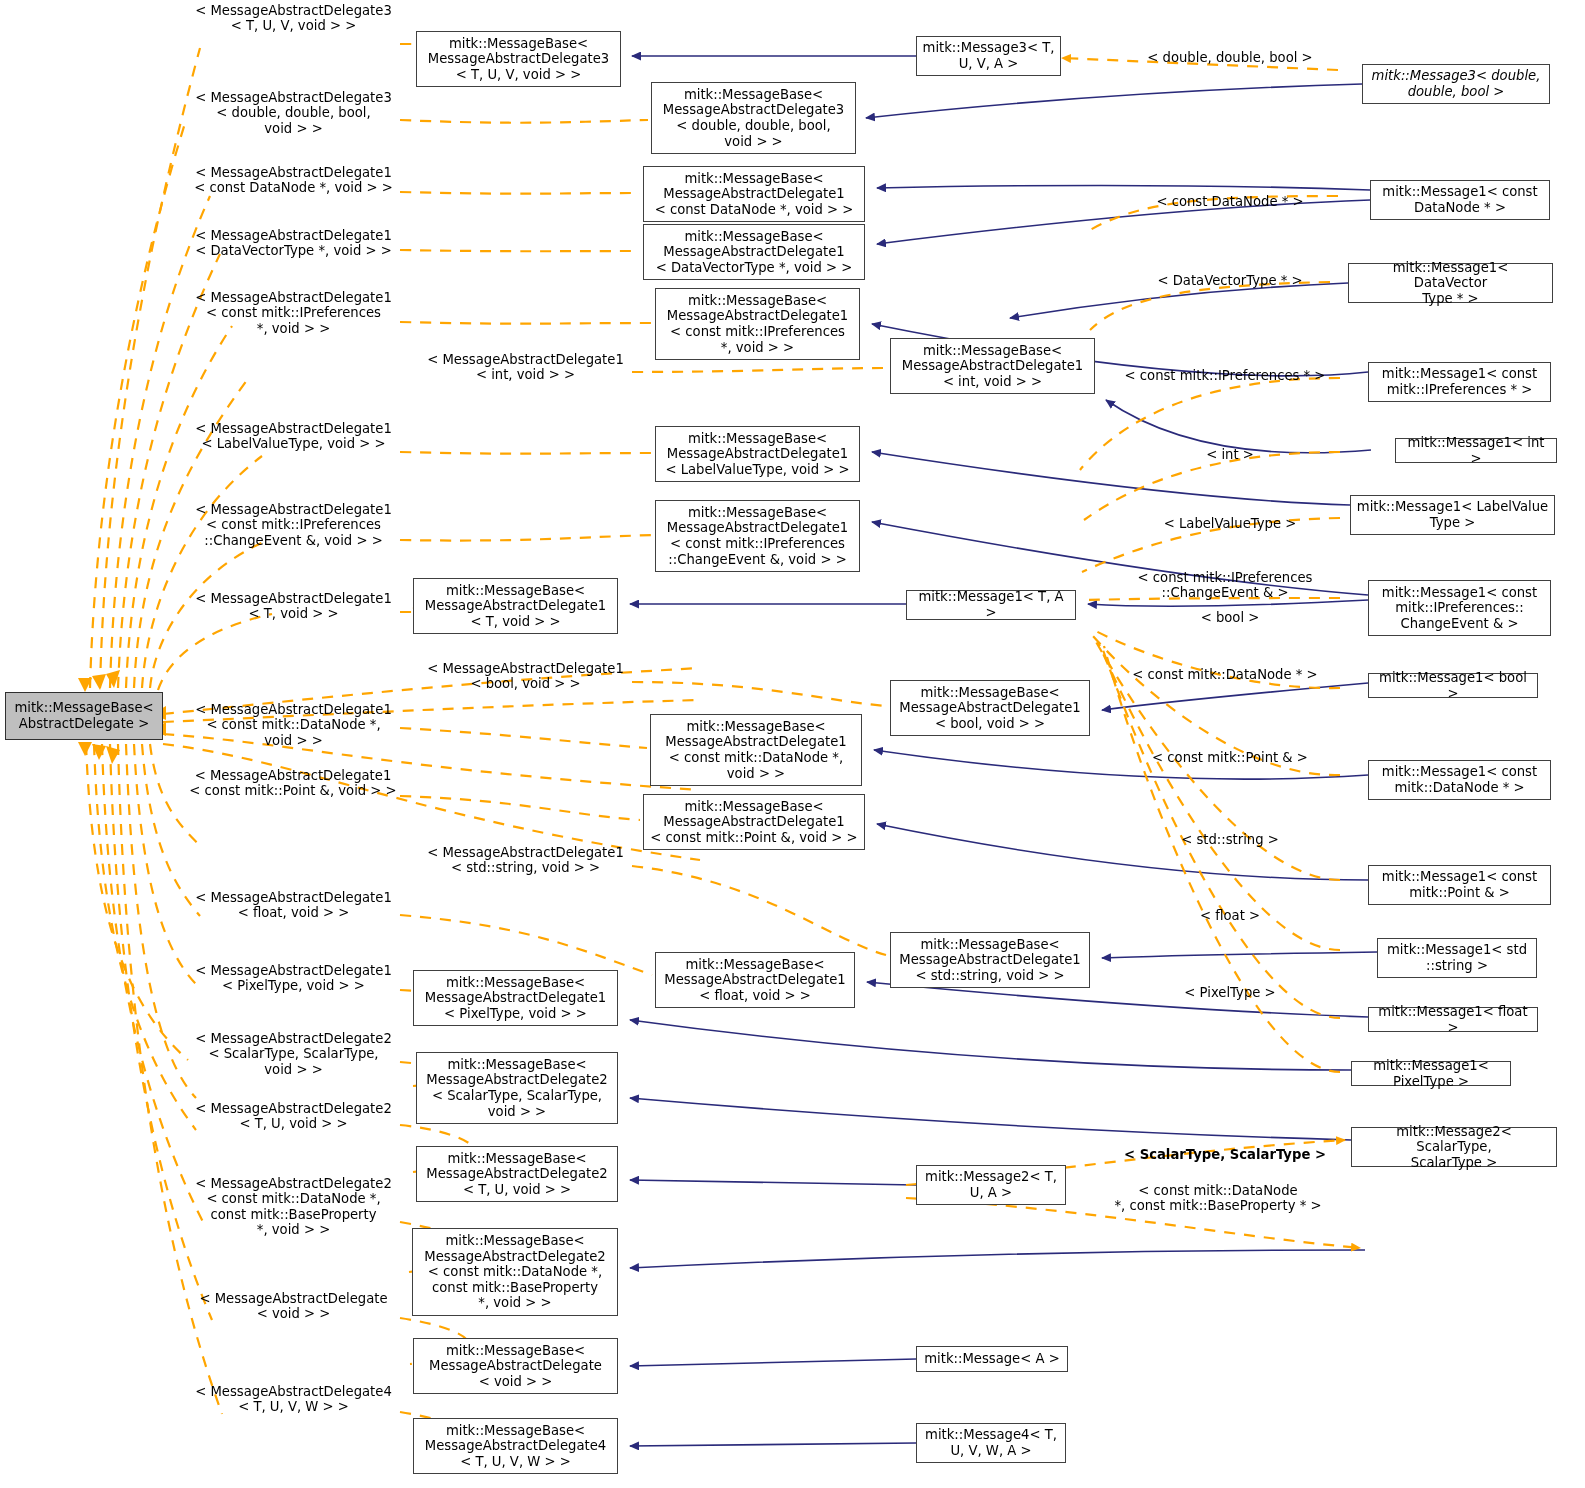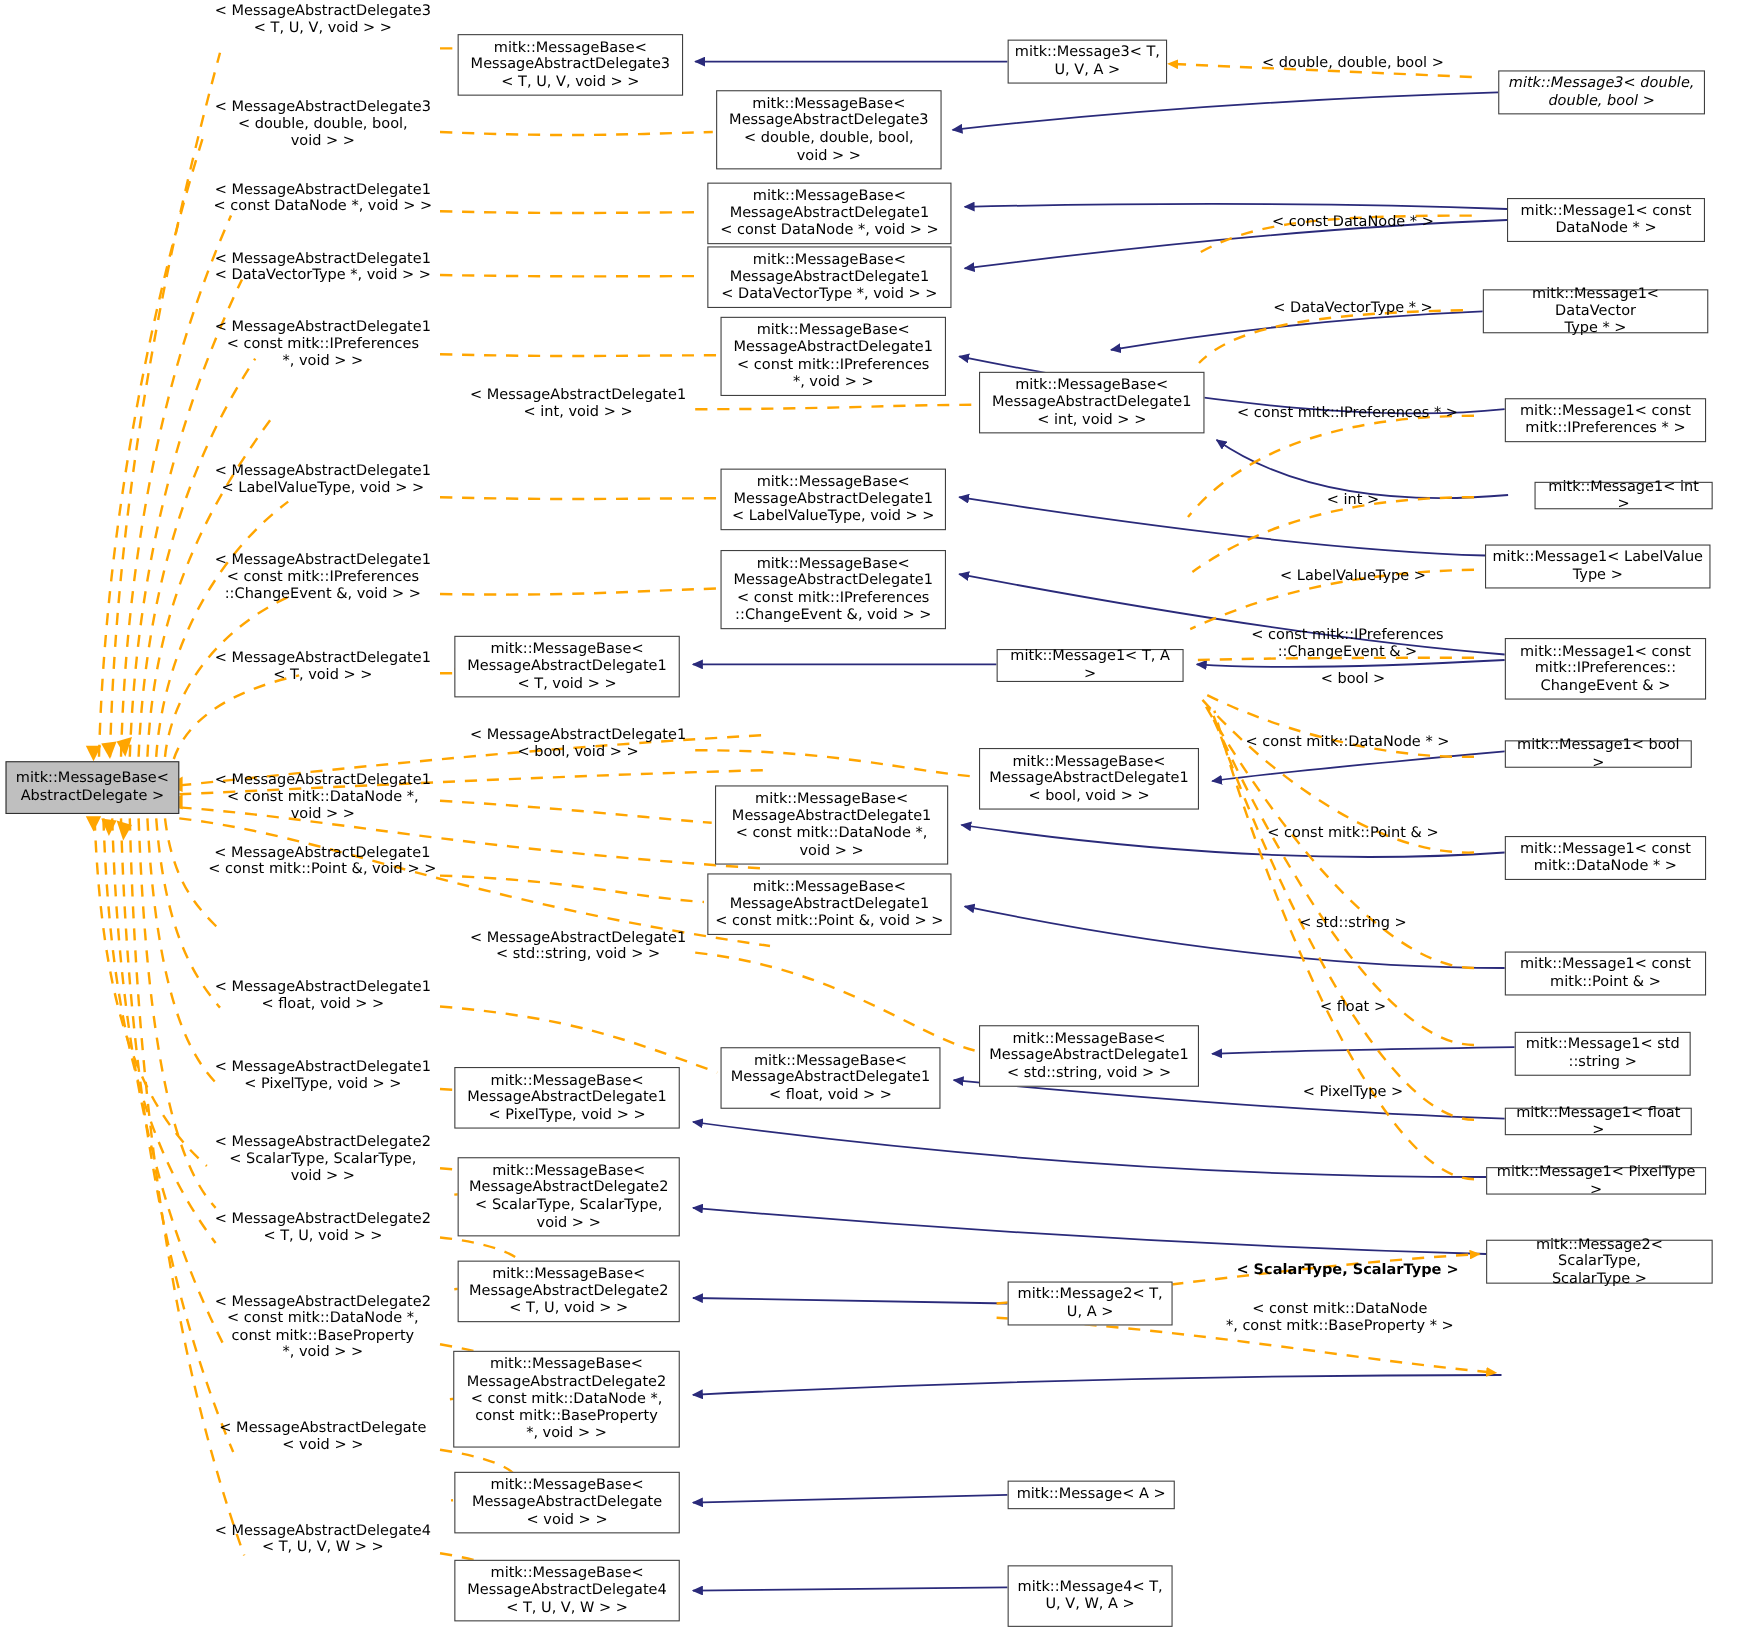--- a/index.html
+++ b/index.html
@@ -240,27 +240,27 @@
 mitk::IPreferences::
 ChangeEvent &amp; &gt;</div>
   <div class="node" style="left:1368px;top:673px;width:170px;height:25px;">mitk::Message1&lt; bool &gt;</div>
   <div class="node" style="left:1368px;top:760px;width:183px;height:40px;">mitk::Message1&lt; const
 mitk::DataNode * &gt;</div>
   <div class="node" style="left:1368px;top:865px;width:183px;height:40px;">mitk::Message1&lt; const
 mitk::Point &amp; &gt;</div>
   <div class="node" style="left:1377px;top:938px;width:160px;height:40px;">mitk::Message1&lt; std
 ::string &gt;</div>
   <div class="node" style="left:1368px;top:1007px;width:170px;height:25px;">mitk::Message1&lt; float &gt;</div>
-  <div class="node" style="left:1351px;top:1061px;width:200px;height:25px;">mitk::Message1&lt; PixelType &gt;</div>
+  <div class="node" style="left:1351px;top:1061px;width:160px;height:25px;">mitk::Message1&lt; PixelType &gt;</div>
   <div class="node" style="left:1351px;top:1127px;width:206px;height:40px;">mitk::Message2&lt; ScalarType,
 ScalarType &gt;</div>
   <div class="node" style="left:916px;top:1165px;width:150px;height:40px;">mitk::Message2&lt; T,
 U, A &gt;</div>
   <div class="node" style="left:916px;top:1346px;width:152px;height:26px;">mitk::Message&lt; A &gt;</div>
-  <div class="node" style="left:916px;top:1423px;width:150px;height:56px;">mitk::Message4&lt; T,
+  <div class="node" style="left:916px;top:1423px;width:150px;height:40px;">mitk::Message4&lt; T,
 U, V, W, A &gt;</div>
 
   <div class="elabel" style="left:186px;top:3px;width:215px;">&lt; MessageAbstractDelegate3
 &lt; T, U, V, void &gt; &gt;</div>
   <div class="elabel" style="left:186px;top:90px;width:215px;">&lt; MessageAbstractDelegate3
 &lt; double, double, bool,
 void &gt; &gt;</div>
   <div class="elabel" style="left:186px;top:165px;width:215px;">&lt; MessageAbstractDelegate1
 &lt; const DataNode *, void &gt; &gt;</div>
   <div class="elabel" style="left:186px;top:228px;width:215px;">&lt; MessageAbstractDelegate1

